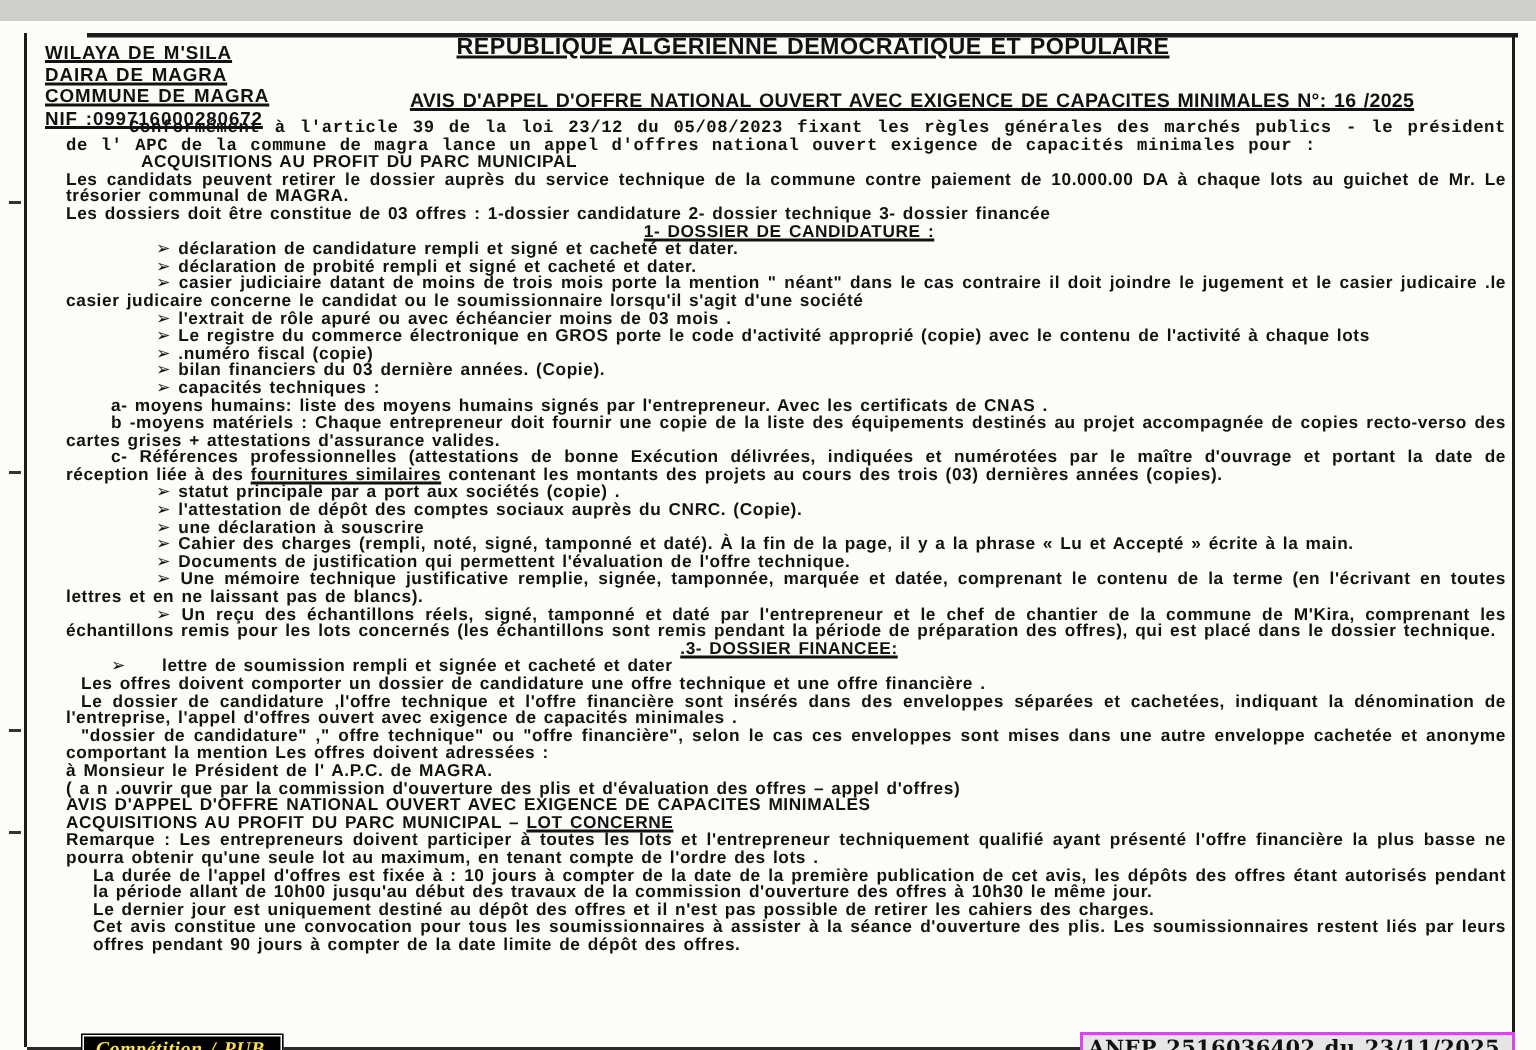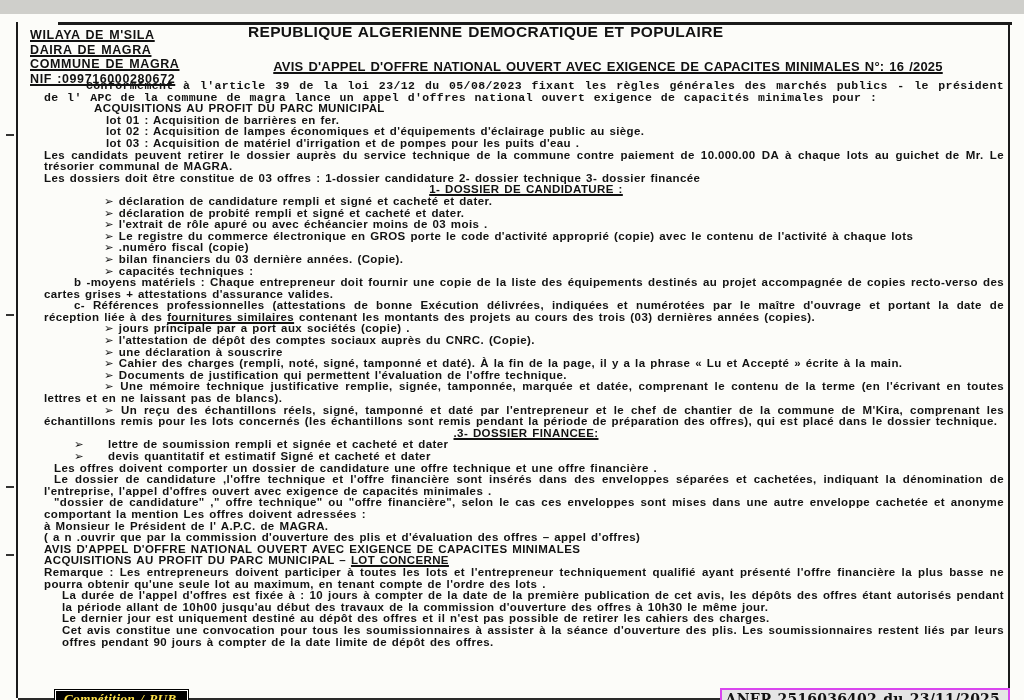--- a/index.html
+++ b/index.html
@@ -15,23 +15,23 @@
   
   .frame-top  { position:absolute; left:58px; right:12px; top:8px;  border-top:3px solid #1b1b1b; }
   .frame-left { position:absolute; left:16px; top:8px; height:676px; border-left:2px solid #1b1b1b; }
   .frame-right{ position:absolute; right:14px; top:8px; height:684px; border-right:2px solid #1b1b1b; }
   .tick { position:absolute; left:6px; width:8px; border-top:2px solid #333; }
 
   
   .org { position:absolute; left:30px; top:14px; font-size:12.5px; line-height:14.6px; letter-spacing:0.6px; }
   .org-line { text-decoration:underline; text-decoration-thickness:2px; white-space:nowrap; }
   .rep-title {
-    position:absolute; left:248px; width:620px; top:12px; 
+    position:absolute; left:232px; width:620px; top:12px; text-align:center;
     font-size:15.5px; letter-spacing:0.3px;
-    text-decoration-thickness:2px;
+    text-decoration:underline; text-decoration-thickness:2px;
   }
   .notice-title {
     position:absolute; left:210px; right:18px; top:47px; text-align:center;
     font-size:13px; letter-spacing:0.2px;
     text-decoration:underline; text-decoration-thickness:2px;
   }
 
   
   .body { position:absolute; left:44px; right:20px; top:66px; }
   .p { text-align:justify; }
@@ -83,62 +83,57 @@
       <div class="org-line">NIF :099716000280672</div>
     </div>
 
   <div class="rep-title">REPUBLIQUE ALGERIENNE DEMOCRATIQUE ET POPULAIRE</div>
   <div class="notice-title">AVIS D'APPEL D'OFFRE NATIONAL OUVERT AVEC EXIGENCE DE CAPACITES MINIMALES N°: 16 /2025</div>
 
   <div class="body">
 
     <div class="p ind42">Conformément à l'article 39 de la loi 23/12 du 05/08/2023 fixant les règles générales des marchés publics - le président de l' APC de la commune de magra lance un appel d'offres national ouvert exigence de capacités minimales pour :</div>
     <div class="acq">ACQUISITIONS AU PROFIT DU PARC MUNICIPAL</div>
-    <div class="lots">
-
-    <div class="lot">lot 01 : Acquisition de barrières en fer.</div>
-        <div class="lot">lot 02 : Acquisition de lampes économiques et d'équipements d'éclairage public au siège.</div>
-        <div class="lot">lot 03 : Acquisition de matériel d'irrigation et de pompes pour les puits d'eau .</div>
-      </div>
     <div class="p">Les candidats peuvent retirer le dossier auprès du service technique de la commune contre paiement de 10.000.00 DA à chaque lots au guichet de Mr. Le trésorier communal de MAGRA.</div>
     <div class="p">Les dossiers doit être constitue de 03 offres : 1-dossier candidature 2- dossier technique 3- dossier financée</div>
 
     <div class="sec-title">1- DOSSIER DE CANDIDATURE :</div>
     <div>
 
     <div class="li">➢ déclaration de candidature rempli et signé et cacheté et dater.</div>
         <div class="li">➢ déclaration de probité rempli et signé et cacheté et dater.</div>
+        <div class="li">➢ casier judiciaire datant de moins de trois mois porte la mention " néant" dans le cas contraire il doit joindre le jugement et le casier judicaire .le casier judicaire concerne le candidat ou le soumissionnaire lorsqu'il s'agit d'une société</div>
         <div class="li">➢ l'extrait de rôle apuré ou avec échéancier moins de 03 mois .</div>
         <div class="li">➢ Le registre du commerce électronique en GROS porte le code d'activité approprié (copie) avec le contenu de l'activité à chaque lots</div>
         <div class="li">➢ .numéro fiscal (copie)</div>
         <div class="li">➢ bilan financiers du 03 dernière années. (Copie).</div>
         <div class="li">➢ capacités techniques :</div>
       </div>
+    <div class="sub">a- moyens humains: liste des moyens humains signés par l'entrepreneur. Avec les certificats de CNAS .</div>
     <div class="sub">b -moyens matériels : Chaque entrepreneur doit fournir une copie de la liste des équipements destinés au projet accompagnée de copies recto-verso des cartes grises + attestations d'assurance valides.</div>
     <div class="sub"><span>c- Références professionnelles (attestations de bonne Exécution délivrées, indiquées et numérotées par le maître d'ouvrage et portant la date de réception liée à des </span><span class="u">fournitures similaires</span><span> contenant les montants des projets au cours des trois (03) dernières années (copies).</span></div>
     <div>
 
-    <div class="li">➢ jours principale par a port aux sociétés (copie) .</div>
+    <div class="li">➢ statut principale par a port aux sociétés (copie) .</div>
         <div class="li">➢ l'attestation de dépôt des comptes sociaux auprès du CNRC. (Copie).</div>
       </div>
 
     <div>
 
     <div class="li">➢ une déclaration à souscrire</div>
         <div class="li">➢ Cahier des charges (rempli, noté, signé, tamponné et daté). À la fin de la page, il y a la phrase « Lu et Accepté » écrite à la main.</div>
         <div class="li">➢ Documents de justification qui permettent l'évaluation de l'offre technique.</div>
         <div class="li">➢ Une mémoire technique justificative remplie, signée, tamponnée, marquée et datée, comprenant le contenu de la terme (en l'écrivant en toutes lettres et en ne laissant pas de blancs).</div>
         <div class="li">➢ Un reçu des échantillons réels, signé, tamponné et daté par l'entrepreneur et le chef de chantier de la commune de M'Kira, comprenant les échantillons remis pour les lots concernés (les échantillons sont remis pendant la période de préparation des offres), qui est placé dans le dossier technique.</div>
       </div>
 
     <div class="sec-title">.3- DOSSIER FINANCEE:</div>
     <div class="l3">
 
     <div class="li">➢&nbsp;&nbsp;&nbsp;&nbsp;&nbsp;lettre de soumission rempli et signée et cacheté et dater</div>
-        <div class="li">➢&nbsp;&nbsp;&nbsp;&nbsp;&nbsp;devis quantitatif et estimatif Signé et cacheté et dater</div>
       </div>
     <div class="closing">Les offres doivent comporter un dossier de candidature une offre technique et une offre financière .</div>
     <div class="closing">Le dossier de candidature ,l'offre technique et l'offre financière sont insérés dans des enveloppes séparées et cachetées, indiquant la dénomination de l'entreprise, l'appel d'offres ouvert avec exigence de capacités minimales .</div>
     <div class="closing">"dossier de candidature" ," offre technique" ou "offre financière", selon le cas ces enveloppes sont mises dans une autre enveloppe cachetée et anonyme comportant la mention Les offres doivent adressées :</div>
 
     <div class="center">à Monsieur le Président de l' A.P.C. de MAGRA.</div>
     <div class="center">( a n .ouvrir que par la commission d'ouverture des plis et d'évaluation des offres – appel d'offres)</div>
     <div class="center">AVIS D'APPEL D'OFFRE NATIONAL OUVERT AVEC EXIGENCE DE CAPACITES MINIMALES</div>
     <div class="center"><span>ACQUISITIONS AU PROFIT DU PARC MUNICIPAL – </span><span class="u">LOT CONCERNE</span></div>
 

